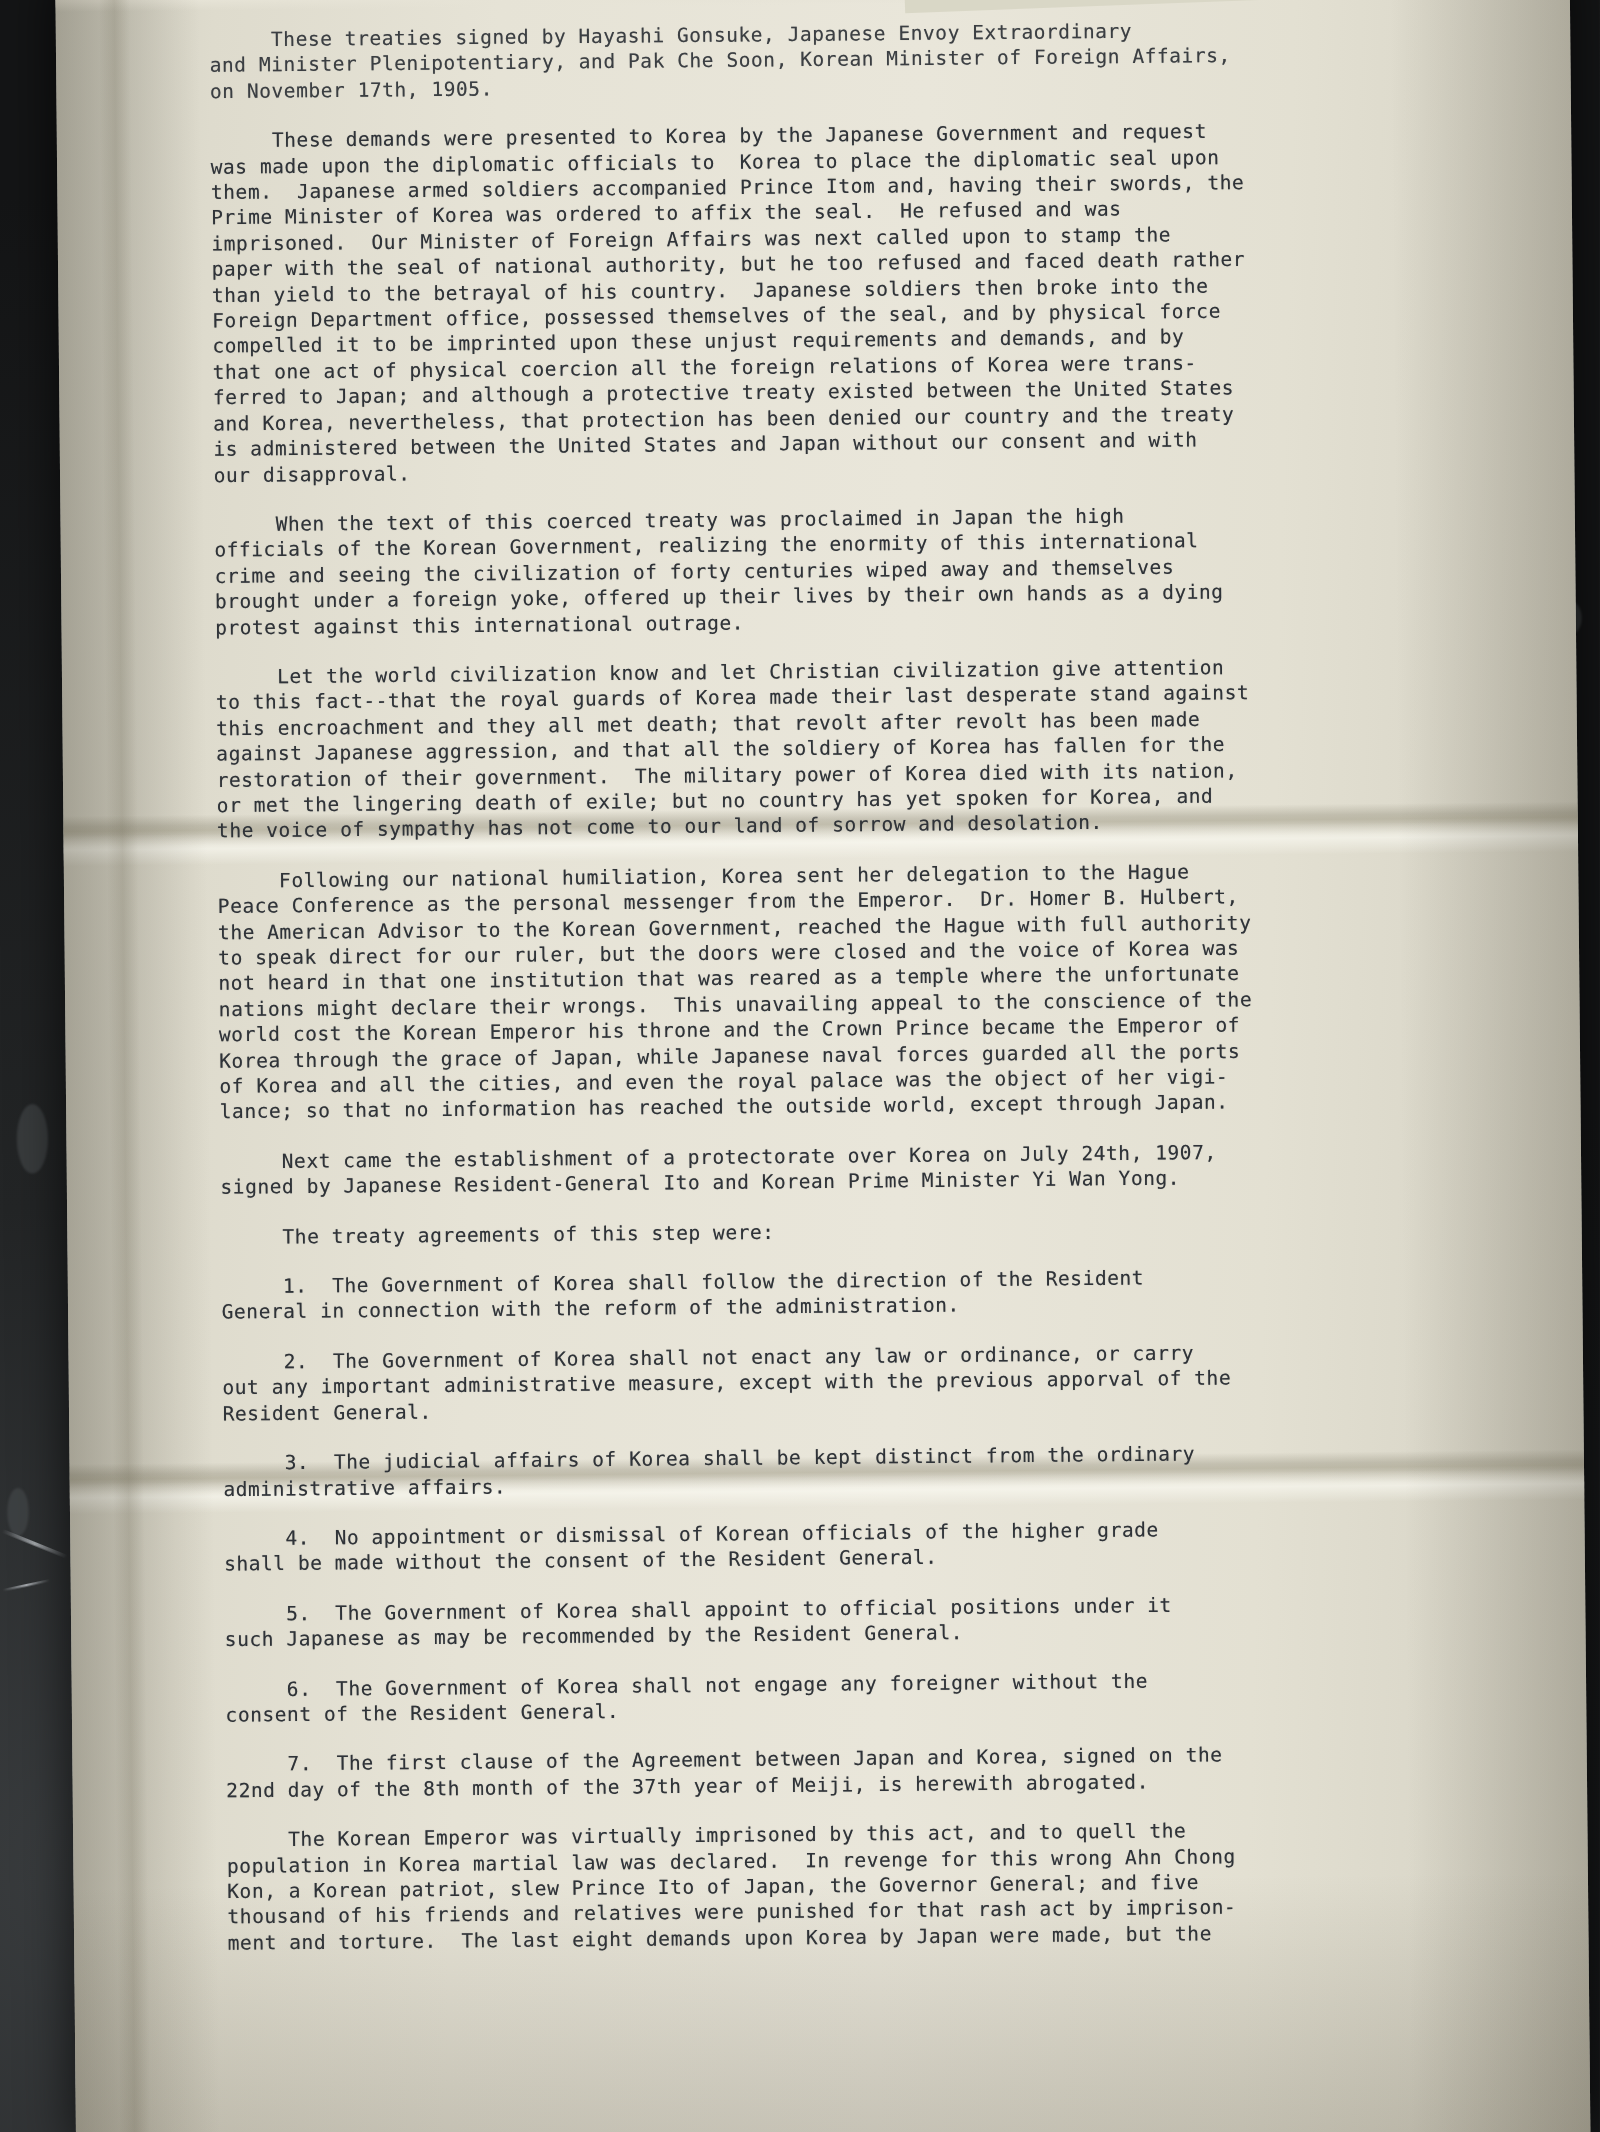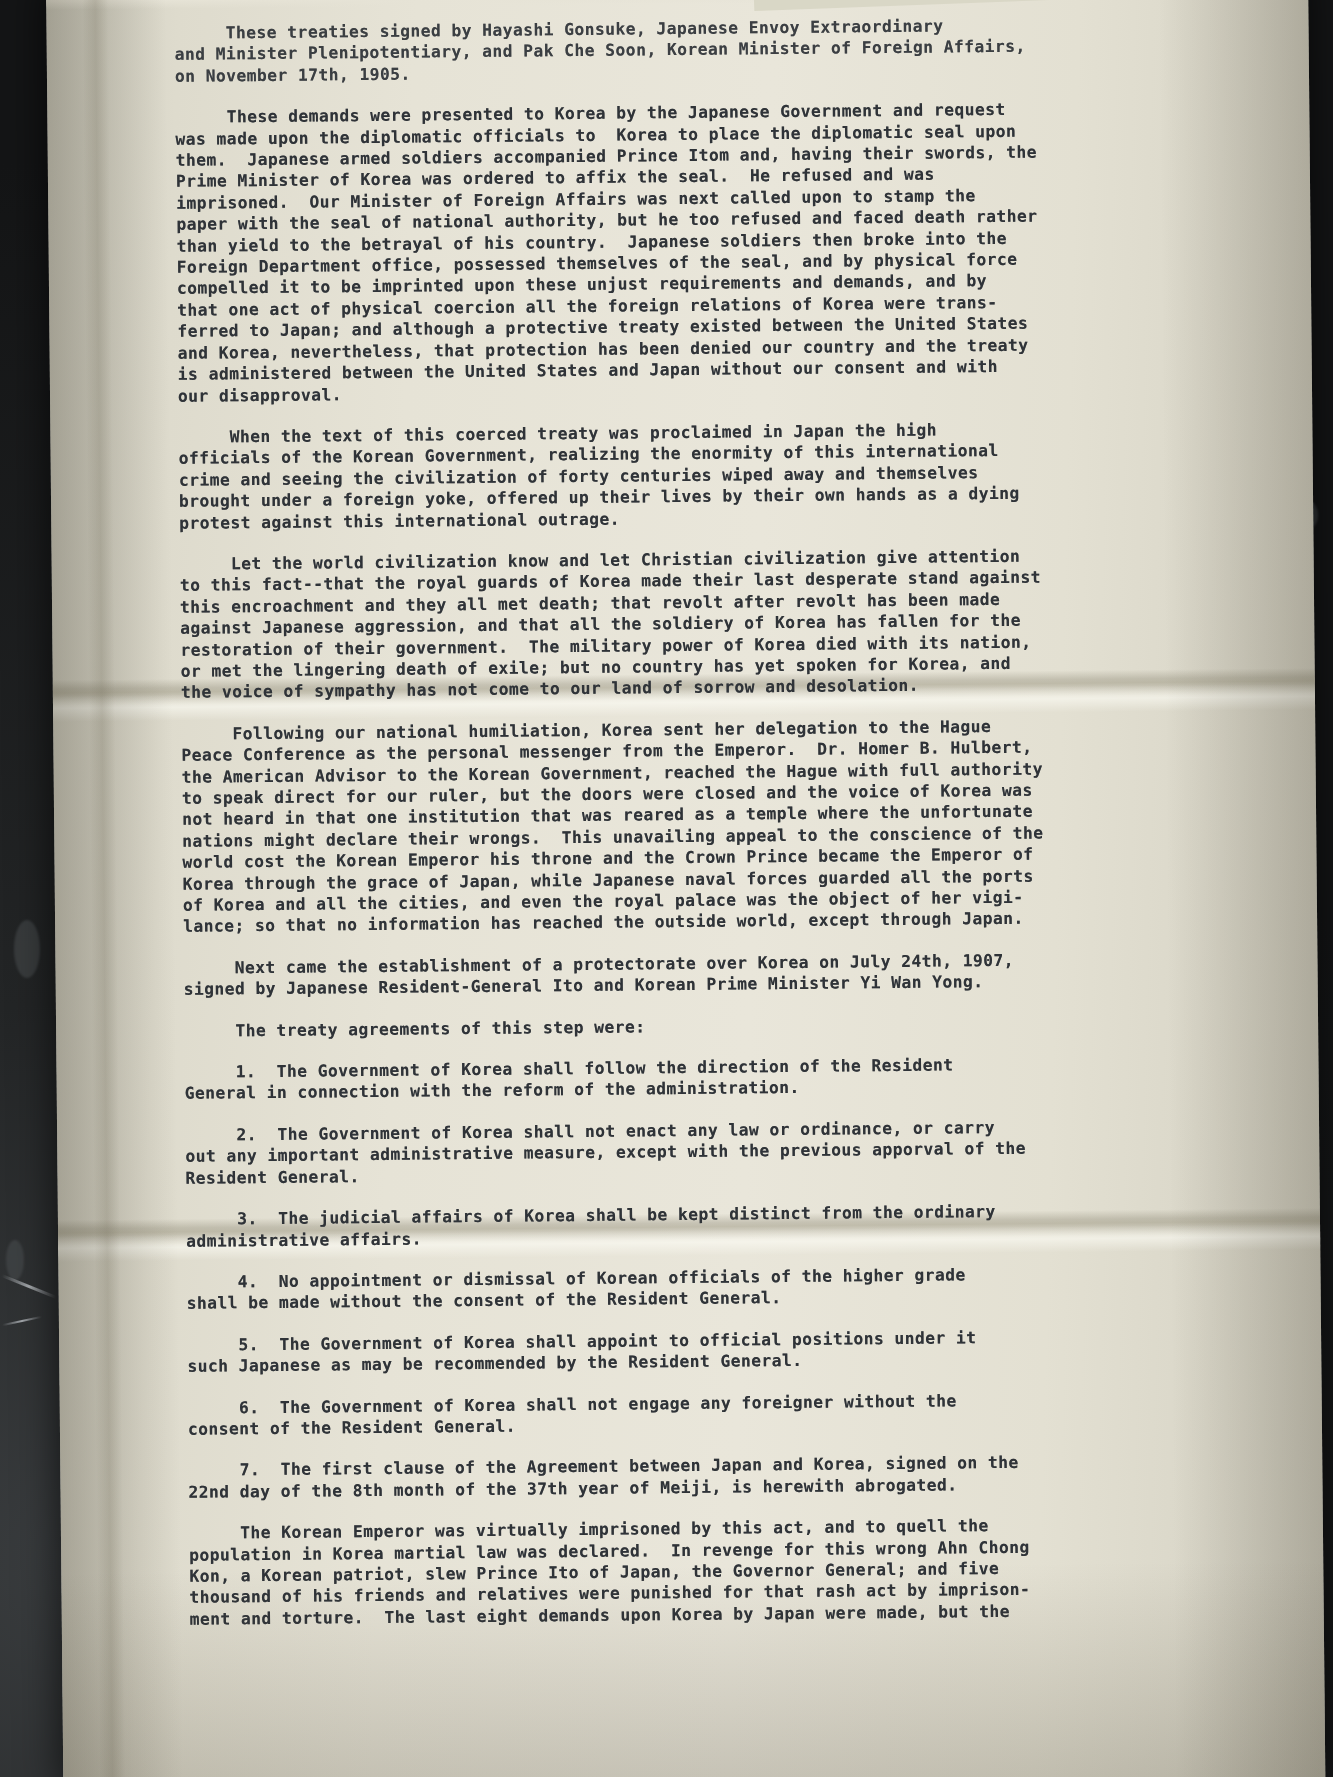--- a/index.html
+++ b/index.html
@@ -14,21 +14,20 @@
     font-family: "DejaVu Sans Mono", monospace;
   }
 
   
   .photo {
     position: absolute;
     inset: 0;
     background:
       radial-gradient(circle at 6% 88%, #3a3d3f 0%, #232526 28%, #141516 70%),
       linear-gradient(100deg, #1d1f20 0%, #121314 40%, #26282a 100%);
-    font-weight: bold;
   }
   .desk-speck {
     position: absolute;
     background: #4a4e50;
     opacity: .55;
     border-radius: 50%;
     filter: blur(1px);
   }
   .desk-scratch {
     position: absolute;

